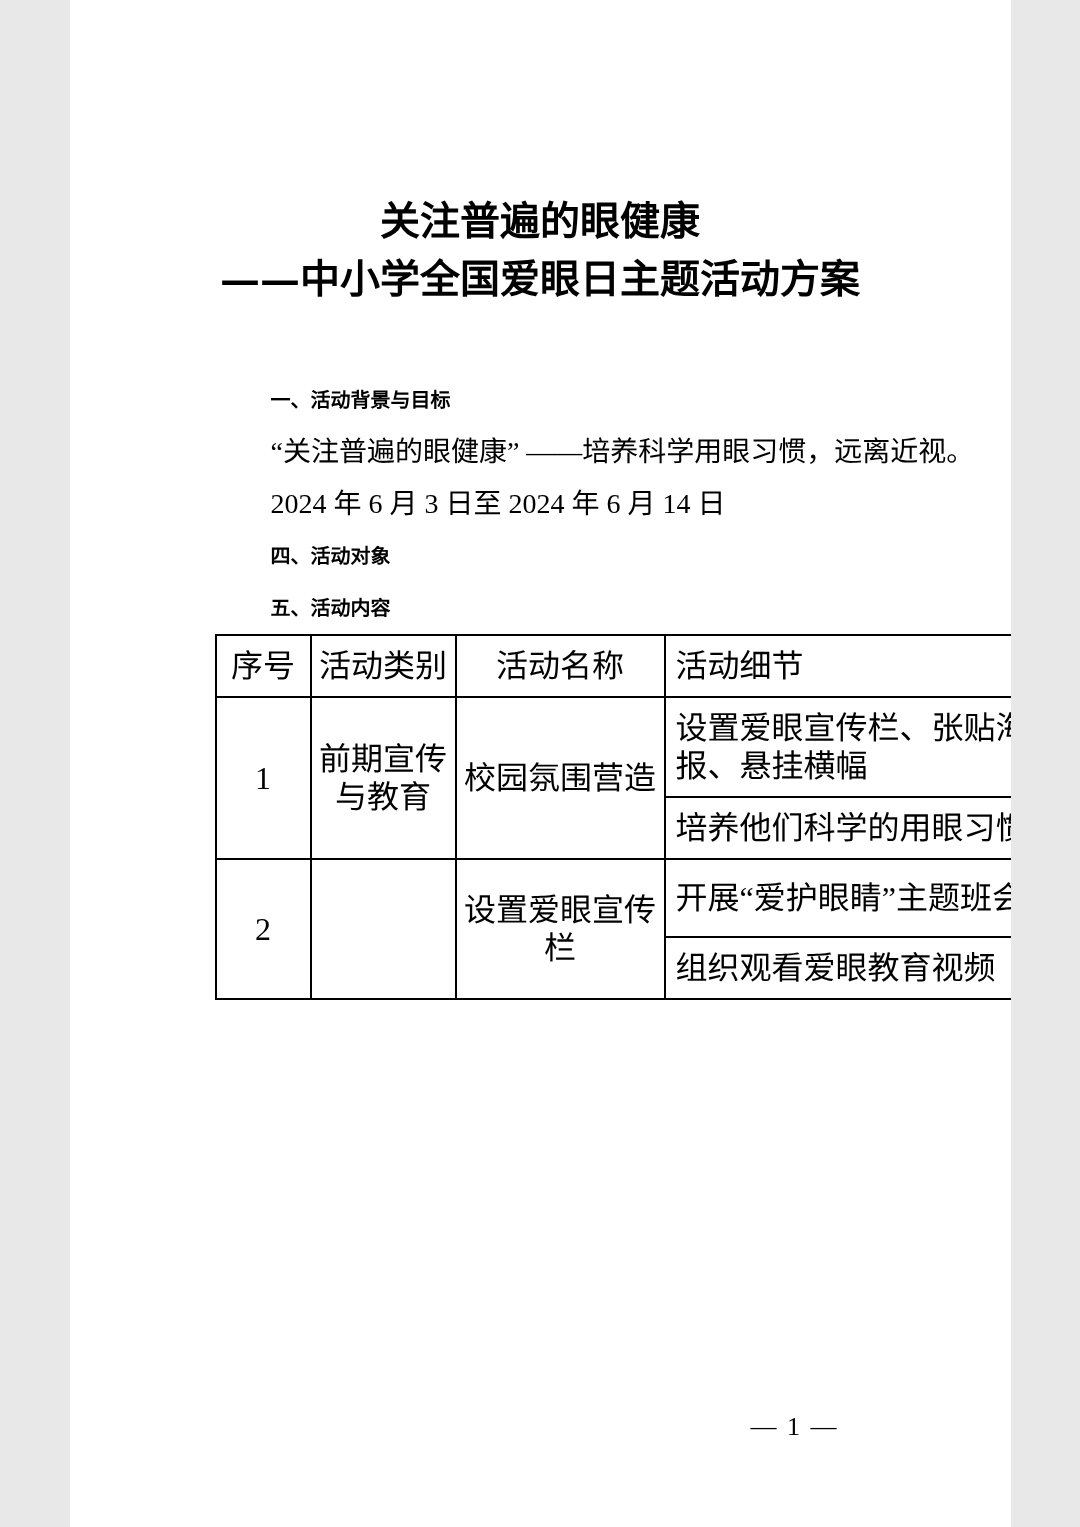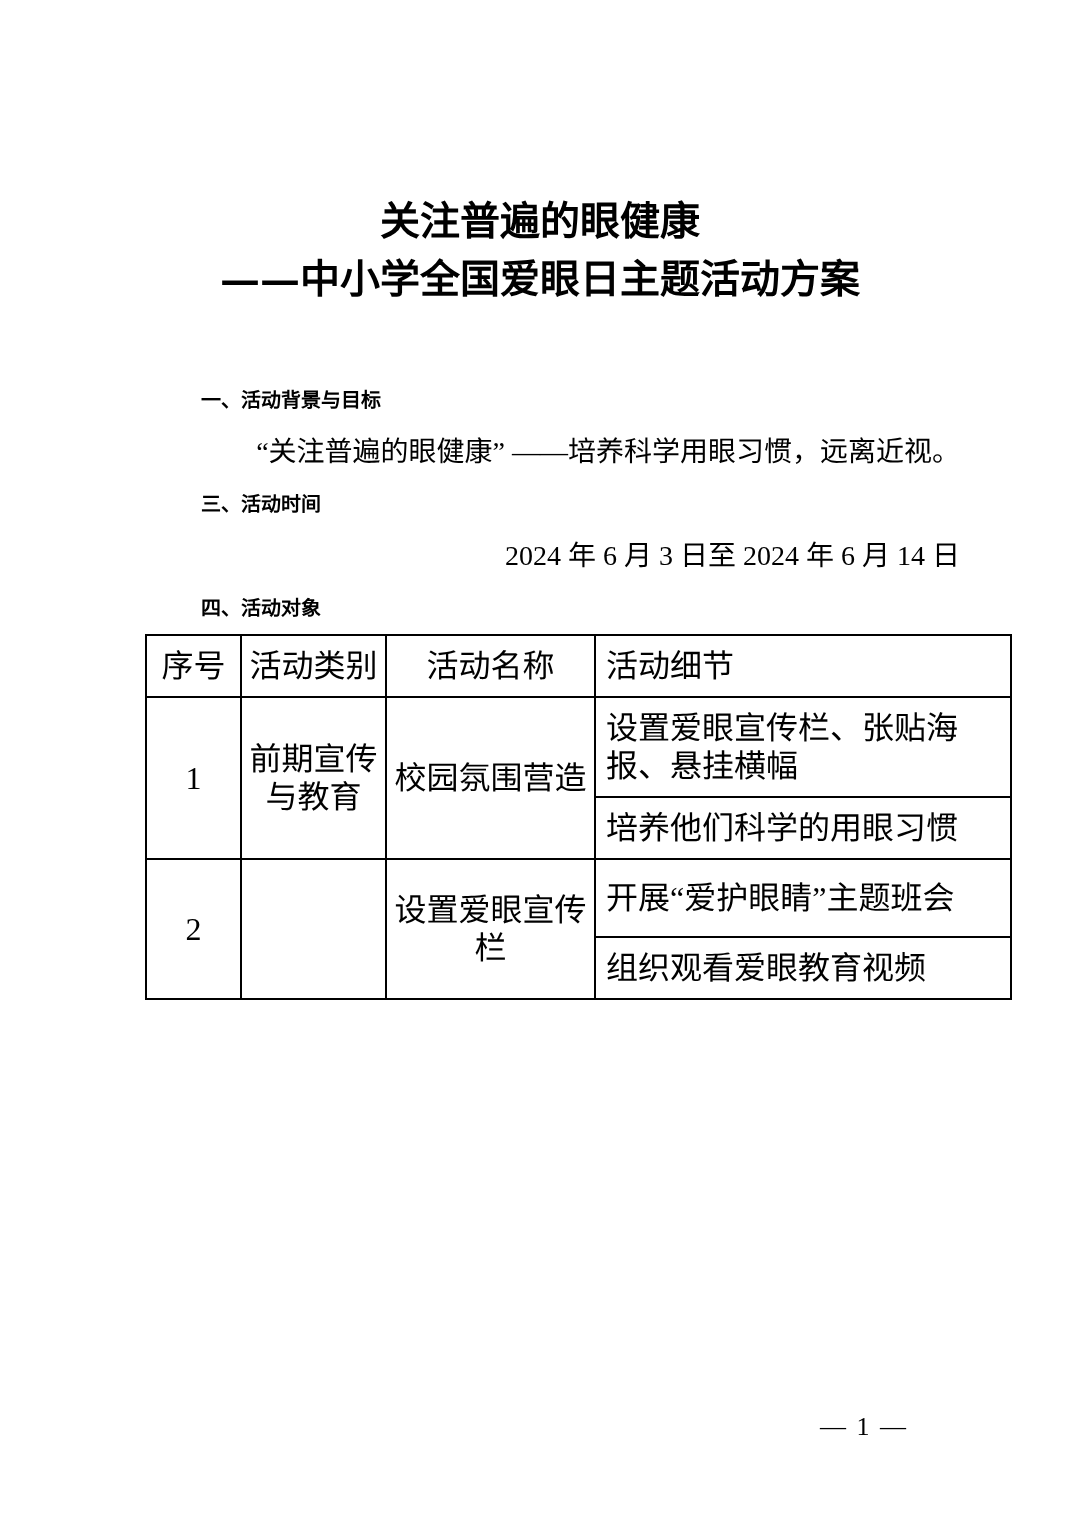--- a/index.html
+++ b/index.html
@@ -1,18 +1,18 @@
 <!DOCTYPE html>
 <html lang="zh-CN"><head>
 <meta charset="utf-8">
 <style>
   * { margin: 0; padding: 0; box-sizing: border-box; }
   html, body { background: #e8e8e8; }
   .page {
-    width: 1080px;
+    width: 941px;
     height: 1527px;
     margin: 0 auto;
     background: #ffffff;
     color: #000000;
     position: relative;
     overflow: hidden;
     font-family: "Liberation Serif", "DejaVu Serif", serif;
   }
   .doc-title {
     padding-top: 192px;
@@ -34,21 +34,20 @@
     text-indent: 56px;
     white-space: nowrap;
   }
   .body-paragraph {
     text-indent: 56px;
     text-align: justify;
   }
   .indent-line {
     text-indent: 56px;
     white-space: nowrap;
-    text-align: right;
   }
   table.activity-table {
     border-collapse: collapse;
     table-layout: fixed;
     width: 865px;
     font-size: 32px;
   }
   table.activity-table td, table.activity-table th {
     border: 2px solid #000;
     font-weight: 400;
@@ -81,25 +80,25 @@
     <div>关注普遍的眼健康</div>
     <div>——中小学全国爱眼日主题活动方案</div>
   </header>
 
   <main class="content">
 
     <div class="section-heading">一、活动背景与目标</div>
 
     <p class="indent-line">“关注普遍的眼健康” ——培养科学用眼习惯，远离近视。</p>
 
-    <div class="section-heading">三、活动时间</div>
     <p class="indent-line">2024 年 6 月 3 日至 2024 年 6 月 14 日</p>
 
     <div class="section-heading">四、活动对象</div>
 
+    <div class="section-heading">五、活动内容</div>
 
     <table class="activity-table">
       <colgroup>
         <col style="width:95px">
         <col style="width:145px">
         <col style="width:209px">
         <col style="width:416px">
       </colgroup>
       <thead>
         <tr class="hdr-row">

